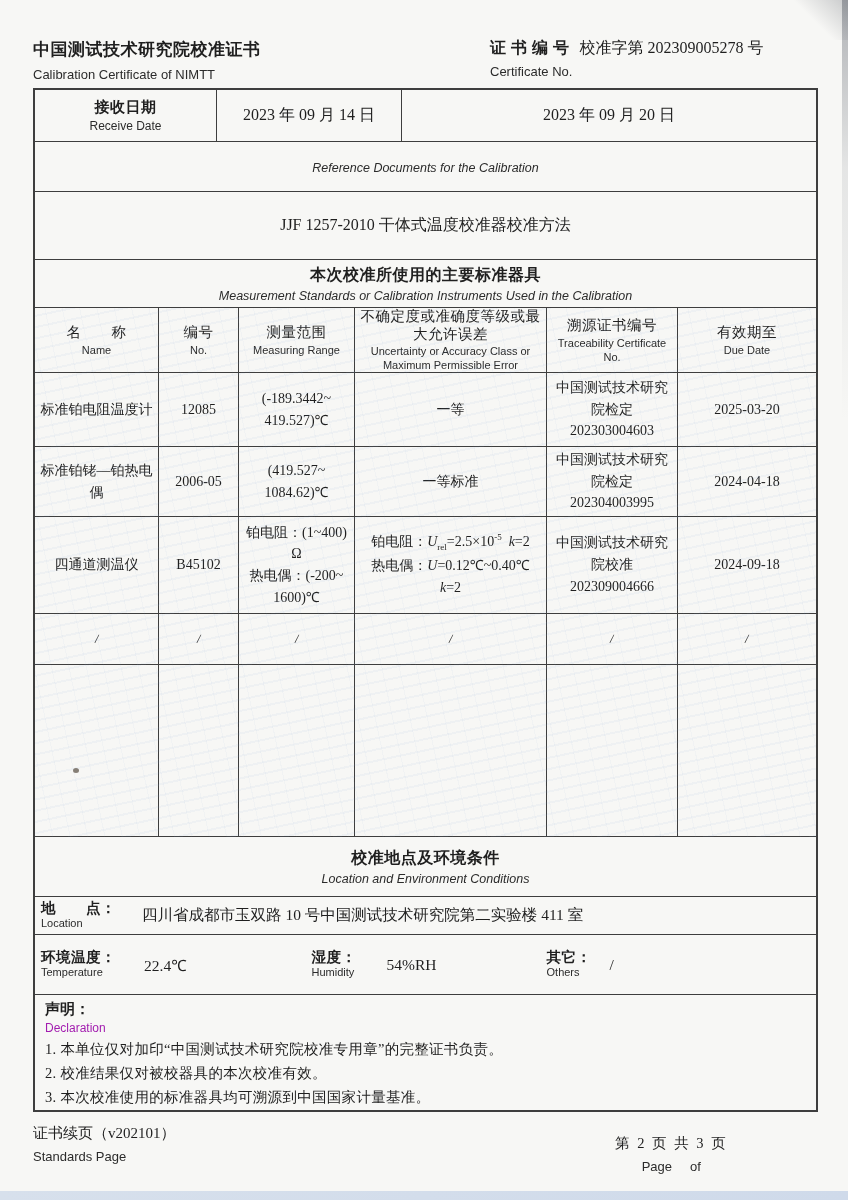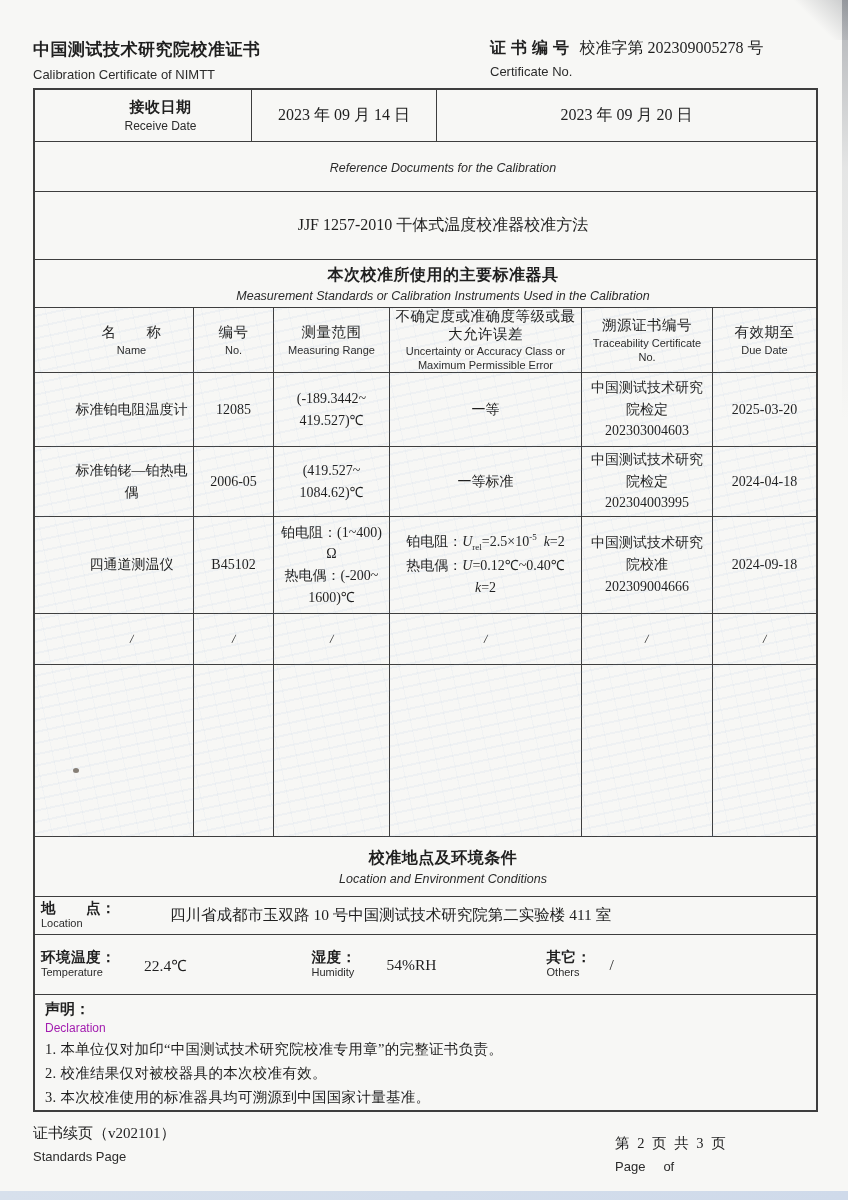--- a/index.html
+++ b/index.html
@@ -28,21 +28,21 @@
   .hdr { position:relative; height:50px; }
   .title-cn { font-size:17px; font-weight:bold; letter-spacing:.5px; }
   .title-en { font-family:"Liberation Sans", sans-serif; font-size:13px; margin-top:6px; color:#2b2b2b; }
   .certno { position:absolute; left:457px; top:0; }
   .certno-line { font-size:16px; }
   .certno-label { font-weight:bold; letter-spacing:1px; margin-right:10px; }
   .certno-en { font-family:"Liberation Sans", sans-serif; font-size:13px; margin-top:5px; color:#2b2b2b; }
 
   
   .frame { border:2px solid #3e3e3e; width:785px; }
-  .rowline { border-bottom:1px solid #3e3e3e;padding-left:35px; }
+  .rowline { border-bottom:1px solid #3e3e3e; }
   .cellline { border-right:1px solid #3e3e3e; }
 
   
   .wm { position:relative; }
   .wm::after { content:""; position:absolute; inset:0; pointer-events:none;
     background:
       repeating-linear-gradient(-12deg, rgba(125,160,210,.07) 0 2px, rgba(0,0,0,0) 2px 11px),
       repeating-linear-gradient(78deg, rgba(125,160,210,.05) 0 1px, rgba(0,0,0,0) 1px 17px);
   }
 
@@ -79,37 +79,37 @@
   .formula i { font-style:italic; font-family:"Liberation Serif", serif; }
   .formula sub { font-size:9px; }
   .formula sup { font-size:9px; }
   .ksp { margin-left:7px; }
 
   
   .loc-row { height:38px; display:flex; align-items:center; padding:0 6px; }
   .lbl2 { display:flex; flex-direction:column; justify-content:center; }
   .lbl2 .cn { font-size:14.5px; font-weight:bold; line-height:1.1; }
   .lbl2 .en { font-size:11px; line-height:1.2; }
-  .loc-value { font-size:15.5px; margin-left:54px; }
+  .loc-value { font-size:15.5px; margin-left:26px; }
   .env-row { height:60px; display:flex; align-items:center; padding:0 6px; }
   .env-val { font-size:15.5px; }
 
   
   .decl { height:115px; padding:5px 10px; }
   .decl-cn { font-size:15px; font-weight:bold; }
   .decl-en { font-family:"Liberation Sans", sans-serif; font-size:12px; color:#a21caf; margin-top:2px; }
   .decl-item { font-size:14.5px; margin-top:5px; letter-spacing:.3px; }
 
   
   .footer { position:relative; margin-top:12px; height:60px; }
   .foot-left-cn { font-size:15px; }
   .foot-left-en { font-family:"Liberation Sans", sans-serif; font-size:13px; margin-top:6px; color:#2b2b2b; }
   .foot-right { position:absolute; left:582px; top:10px; }
   .foot-right-cn { font-size:14.5px; letter-spacing:2px; }
-  .foot-right-en { font-family:"Liberation Sans", sans-serif; font-size:13px; margin-top:6px; color:#2b2b2b; }
+  .foot-right-en { font-family:"Liberation Sans", sans-serif; font-size:13px; margin-top:6px; color:#2b2b2b;text-align:center; }
   .foot-right-en .of { margin-left:18px; }
 </style>
 </head>
 <body>
 
 <div class="doc">
 
   <div class="hdr">
     <div class="title-cn cn">中国测试技术研究院校准证书</div>
     <div class="title-en">Calibration Certificate of NIMTT</div>

